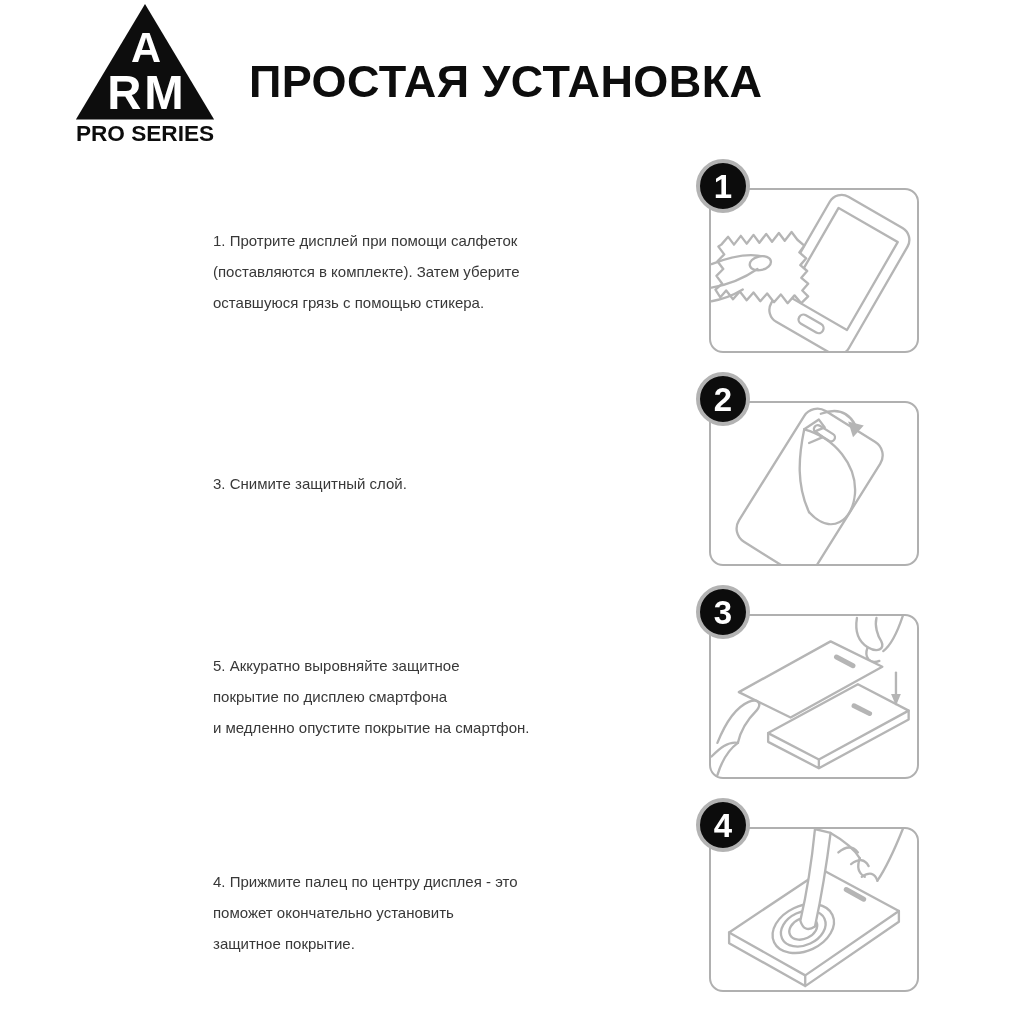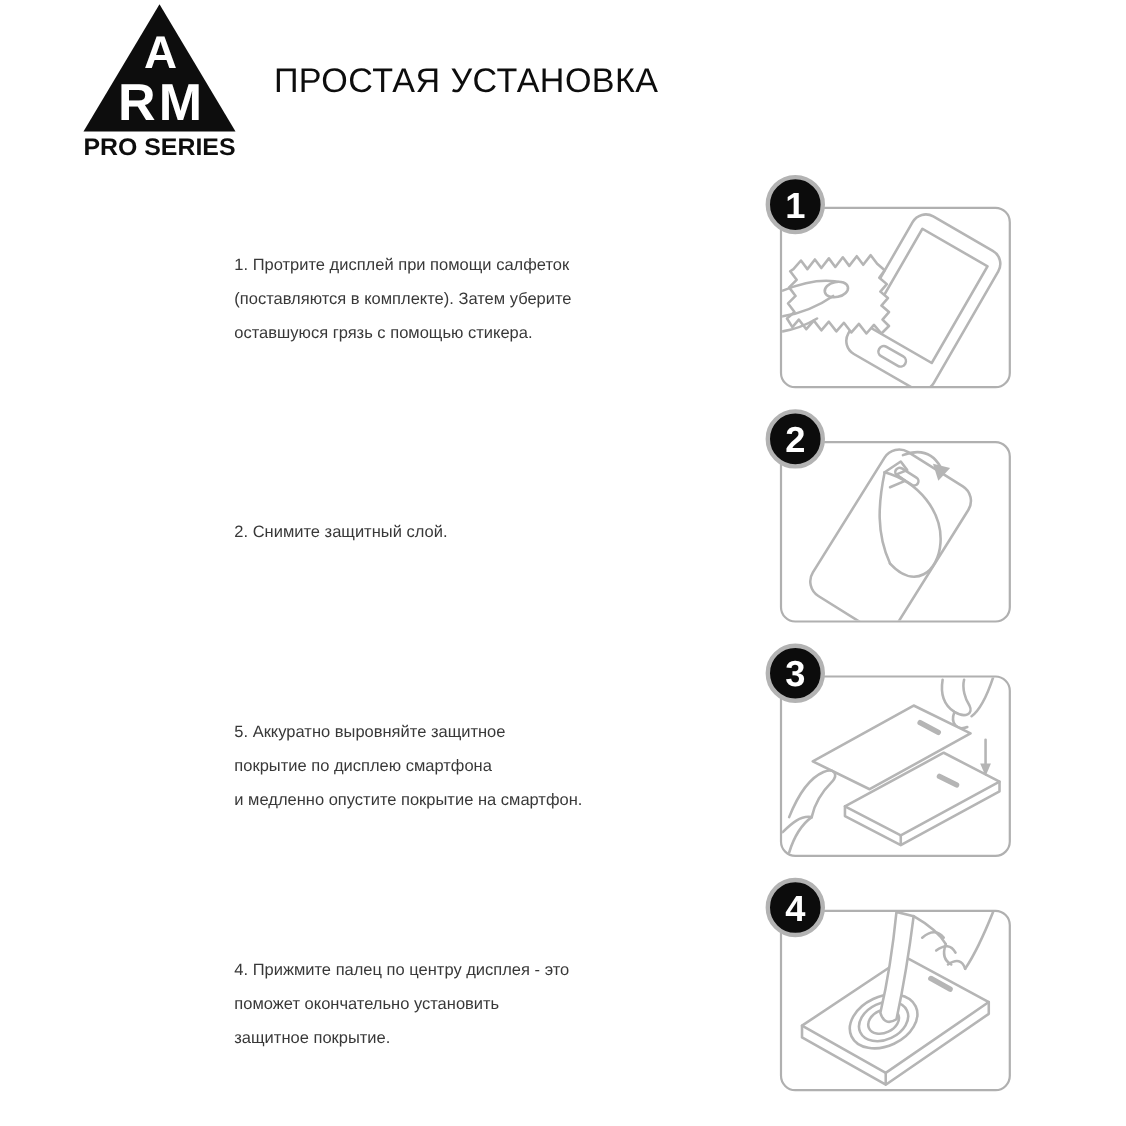--- a/index.html
+++ b/index.html
@@ -12,21 +12,21 @@
   body{background:var(--background);font-family:"Liberation Sans","DejaVu Sans",sans-serif}
   .page{position:relative;width:1024px;height:1024px;overflow:hidden;background:var(--background)}
 
   .logo{position:absolute;left:74px;top:2px;width:142px;height:144px}
   .logo svg{width:100%;height:100%;display:block}
   .logo .tri{fill:var(--title-text)}
   .logo-a{fill:#fff;font-weight:bold;font-size:44px;text-anchor:middle}
   .logo-rm{fill:#fff;font-weight:bold;font-size:50px;text-anchor:middle;letter-spacing:3px}
   .logo-sub{fill:var(--title-text);font-weight:bold;font-size:23px;text-anchor:middle}
 
-  .title{position:absolute;left:249px;top:56px;font-size:31px;font-weight:normal;
+  .title{position:absolute;left:249px;top:56px;font-size:45px;font-weight:bold;
          letter-spacing:.4px;color:var(--title-text);white-space:nowrap}
 
   .step-text{position:absolute;left:213px;width:490px;font-size:15px;line-height:31px;
              color:var(--body-text);white-space:pre-line}
 
   .panel{position:absolute;left:709px;width:210px;height:165px;
          border:2px solid var(--panel-border);border-radius:14px;background:#fff}
   .panel svg{position:absolute;left:0;top:0;width:100%;height:100%;color:var(--line-art)}
   .art{fill:none;stroke:currentColor;stroke-width:2.4;stroke-linecap:round;stroke-linejoin:round}
   .artfill{fill:#fff;stroke:currentColor;stroke-width:2.4;stroke-linecap:round;stroke-linejoin:round}
@@ -50,21 +50,21 @@
       <text class="logo-rm" x="77" y="113">RM</text>
       <text class="logo-sub" x="75" y="147" textLength="146" lengthAdjust="spacingAndGlyphs">PRO SERIES</text>
     </svg>
   </div>
 
   <div class="title">ПРОСТАЯ УСТАНОВКА</div>
 
   <div class="step-text" style="top:225px">1. Протрите дисплей при помощи салфеток
 (поставляются в комплекте). Затем уберите
 оставшуюся грязь с помощью стикера.</div>
-  <div class="step-text" style="top:468px">2. Снимите защитный слой.</div>
+  <div class="step-text" style="top:468px">3. Снимите защитный слой.</div>
   <div class="step-text" style="top:650px">5. Аккуратно выровняйте защитное
 покрытие по дисплею смартфона
 и медленно опустите покрытие на смартфон.</div>
   <div class="step-text" style="top:866px">4. Прижмите палец по центру дисплея - это
 поможет окончательно установить
 защитное покрытие.</div>
 
   <div class="panel" style="top:188px">
     <svg viewBox="0 0 210 165">
       <g transform="translate(131,87) rotate(30)">

